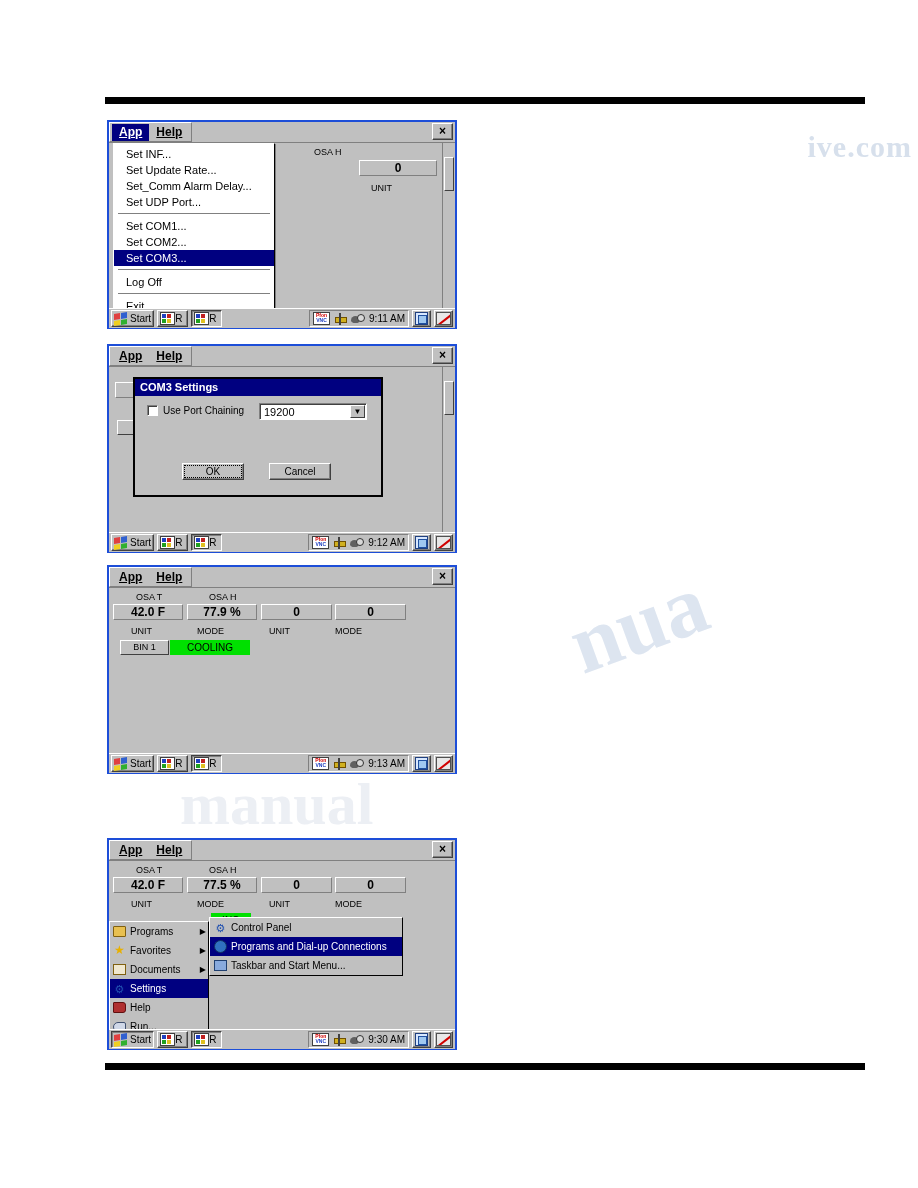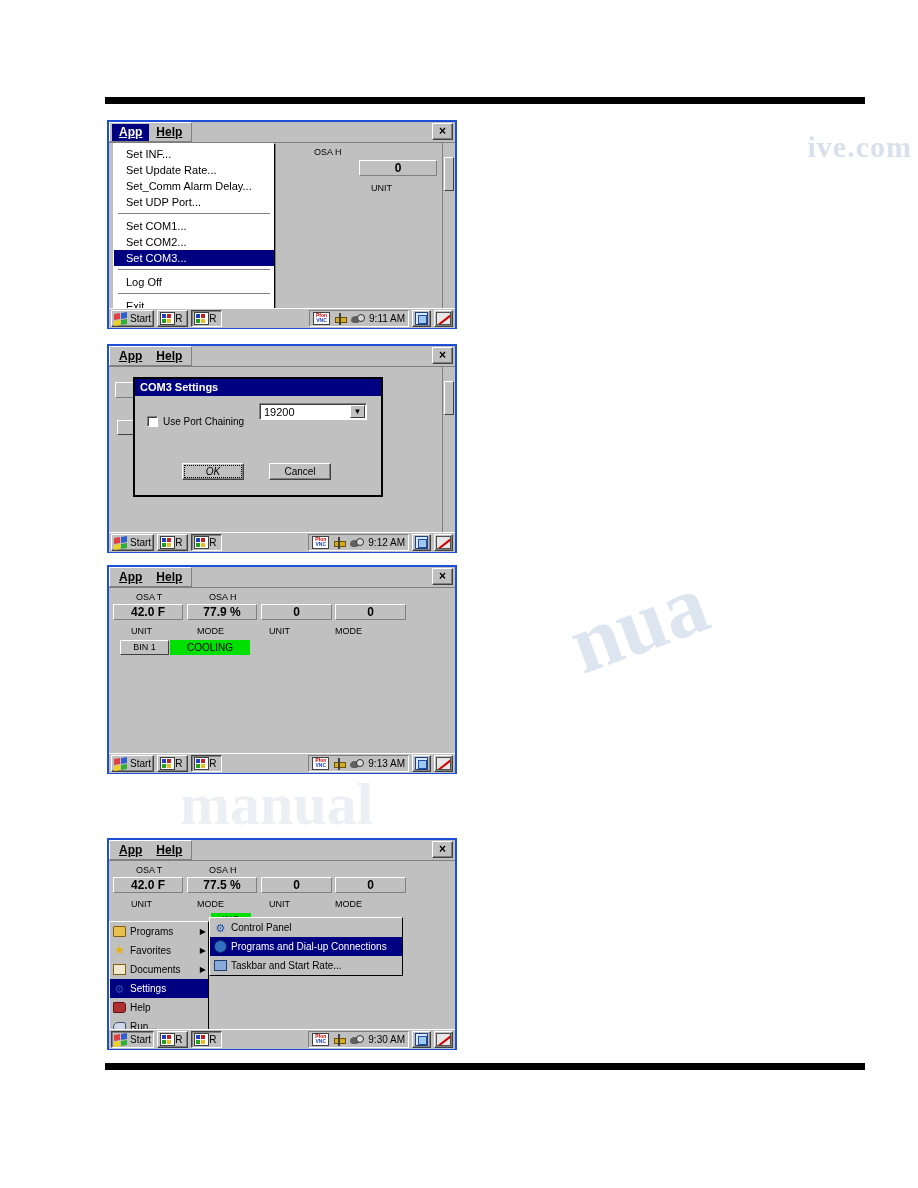--- a/index.html
+++ b/index.html
@@ -226,21 +226,21 @@
     color: #ffffff;
     font-size: 11px;
     font-weight: bold;
     padding: 2px 5px;
     line-height: 13px;
   }
   .dlg-body { position: relative; height: 96px; }
   .chk-wrap {
     position: absolute;
     left: 12px; top: 9px;
-    display: flex; align-items: center; margin-top: 11px;
+    display: flex; align-items: center;
   }
   .checkbox {
     width: 11px; height: 11px;
     background: #ffffff;
     border: 1px solid #808080;
     border-right-color: #ffffff;
     border-bottom-color: #ffffff;
     box-shadow: inset 1px 1px 0 #404040;
     box-sizing: border-box;
     margin-right: 5px;
@@ -285,21 +285,21 @@
     border: 1px solid #ffffff;
     border-right-color: #404040;
     border-bottom-color: #404040;
     box-shadow: inset -1px -1px 0 #808080;
     box-sizing: border-box;
     font-size: 10px;
     line-height: 15px;
     text-align: center;
     color: #000000;
   }
-  .dlgbtn.def { outline: 1px dotted #000000; outline-offset: -3px; font-style: italic; }
+  .dlgbtn.def { outline: 1px dotted #000000; outline-offset: -3px; }
   #dlg-ok { left: 47px; top: 67px; }
   #dlg-cancel { left: 134px; top: 67px; }
 
   
   .startmenu {
     position: absolute;
     left: 0px; top: 60px;
     width: 100px;
     background: #c0c0c0;
     border: 1px solid #ffffff;
@@ -873,21 +873,21 @@
           <div class="sub-item">
             <span class="sm-ico ico-gear">⚙</span>
             <span class="sm-txt">Control Panel</span>
           </div>
           <div class="sub-item sel">
             <span class="sm-ico ico-globe"></span>
             <span class="sm-txt">Programs and Dial-up Connections</span>
           </div>
           <div class="sub-item">
             <span class="sm-ico ico-tsk2"></span>
-            <span class="sm-txt">Taskbar and Start Rate...</span>
+            <span class="sm-txt">Taskbar and Start Menu...</span>
           </div>
         </div>
     </div>
     <div class="taskbar">
       <div class="tb-btn pressed">
         <span class="ico-win">
             <i></i>
             <i></i>
             <i></i>
             <i></i>

